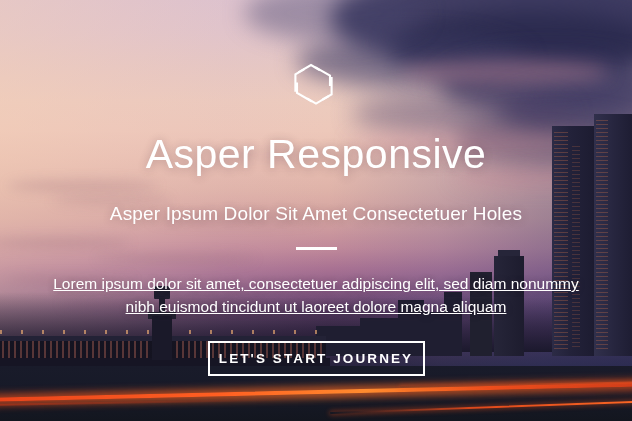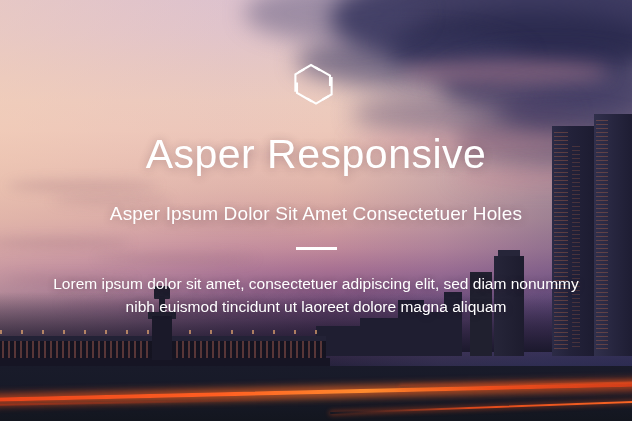--- a/index.html
+++ b/index.html
@@ -272,20 +272,21 @@
   }
 
   .hero-text {
     margin-top:23px;
     width:530px;
     font-size:15.5px;
     font-weight:400;
     line-height:1.48;
     color:#ffffff;
     text-shadow:0 1px 7px rgba(50,25,45,0.42);
+    text-decoration:underline;
   }
 
   .cta-button {
     margin-top:22px;
     display:inline-flex; align-items:center; justify-content:center;
     width:217px; height:35px;
     border:2px solid #ffffff;
     background:transparent;
     color:#ffffff;
     font-family:"Liberation Sans", sans-serif;
@@ -379,14 +380,15 @@
     </div>
 
     <h1 class="hero-title">Asper Responsive</h1>
 
     <h2 class="hero-subtitle">Asper Ipsum Dolor Sit Amet Consectetuer Holes</h2>
 
     <div class="divider"></div>
 
     <p class="hero-text">Lorem ipsum dolor sit amet, consectetuer adipiscing elit, sed diam nonummy nibh euismod tincidunt ut laoreet dolore magna aliquam</p>
 
+    <button class="cta-button">LET'S START JOURNEY</button>
   </div>
 </div>
 
 </body></html>

